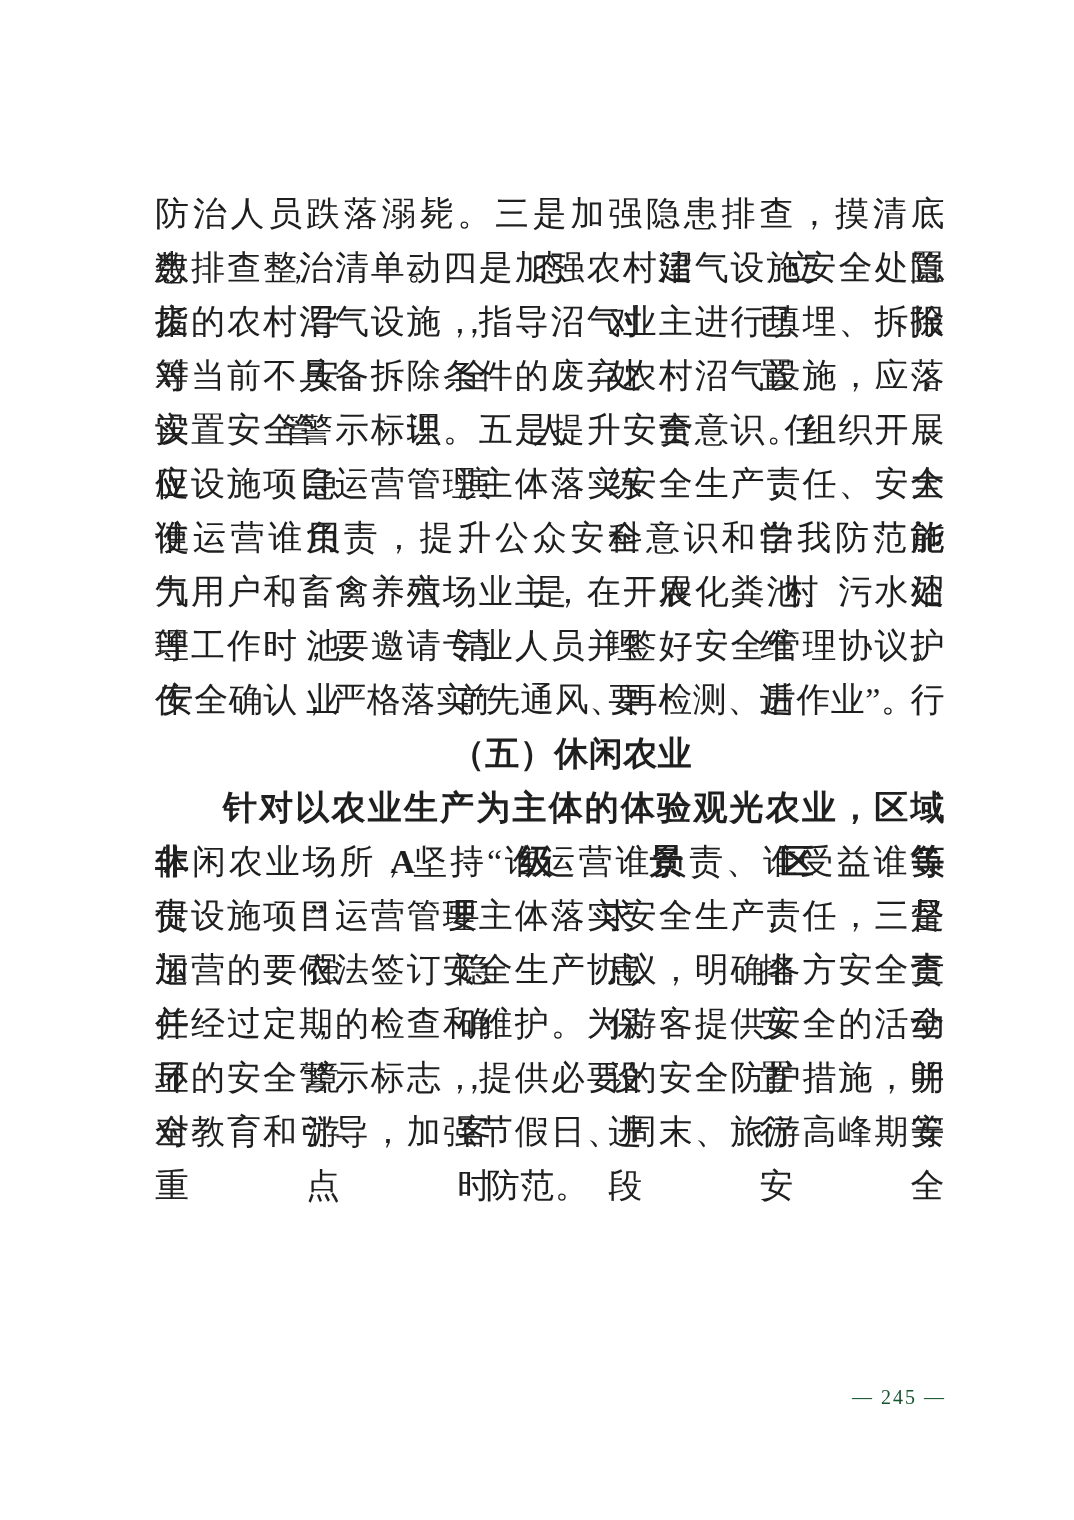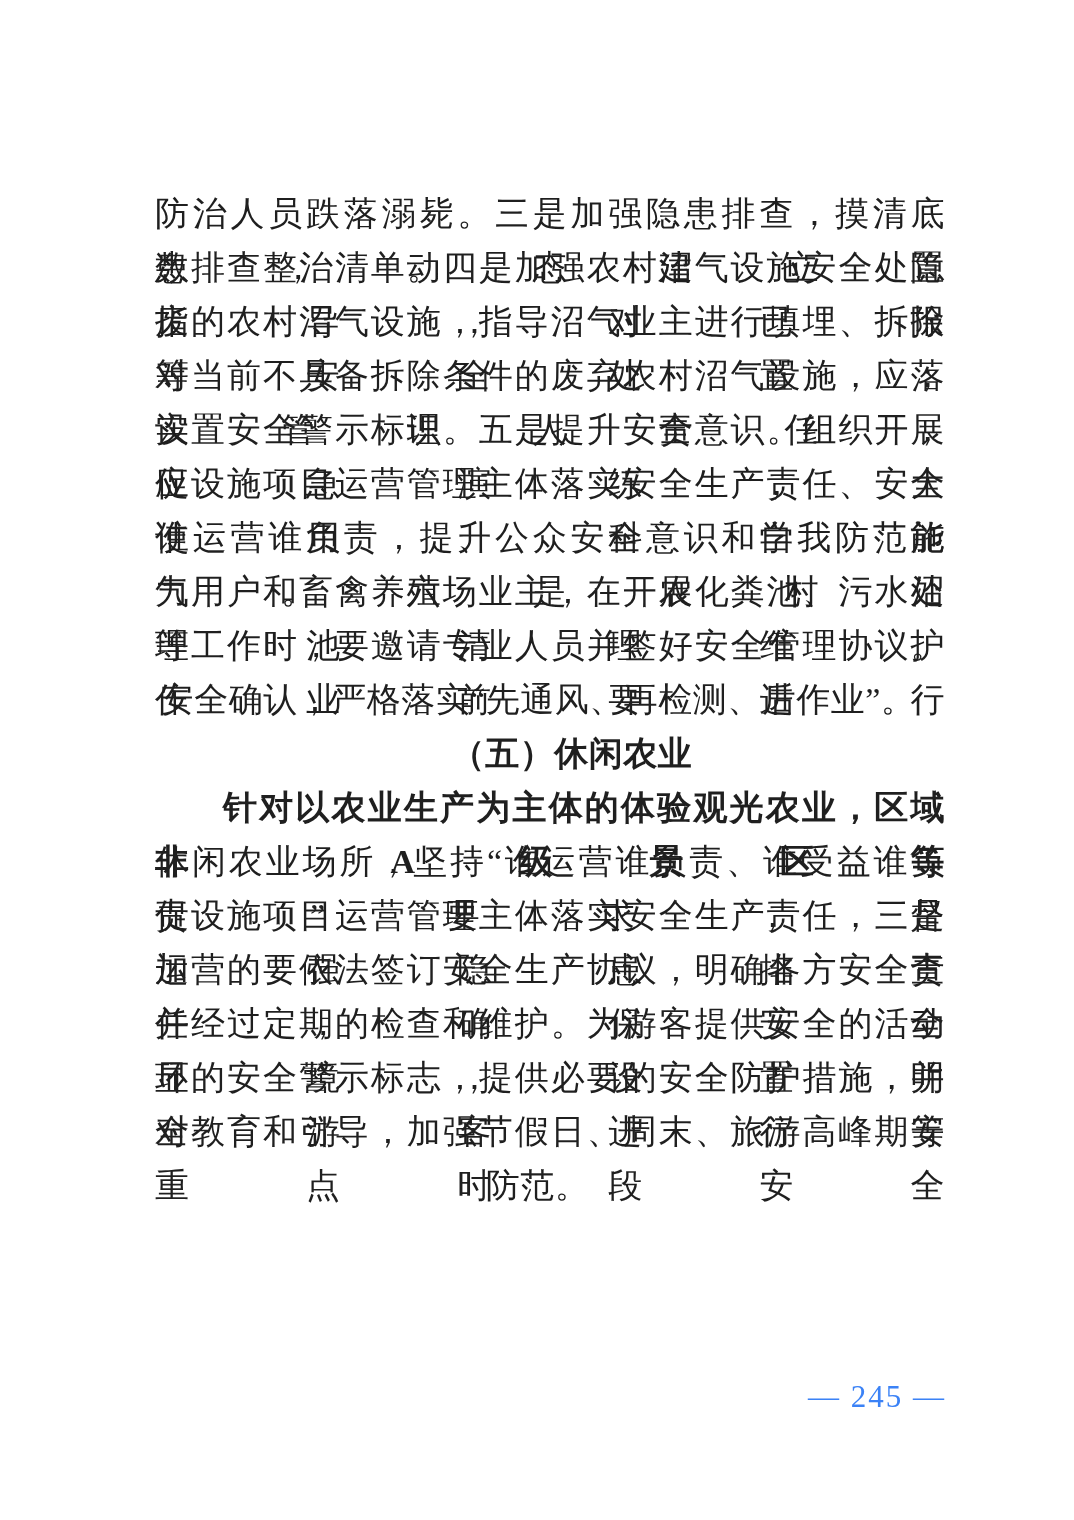--- a/index.html
+++ b/index.html
@@ -44,24 +44,24 @@
   .line.heading {
     font-weight: bold;
     text-indent: 2em;
   }
   .page-footer {
     position: absolute;
     top: 1379px;
     right: 128px;
   }
   .page-number {
-    font-size: 31px;
+    font-size: 20px;
     line-height: 36px;
     letter-spacing: 2px;
-    color: #3b82f6;
+    color: #14532d;
   }
 </style>
 </head>
 <body>
 
 <main class="page">
   <section class="text-block">
       <div class="line justify">防治人员跌落溺毙。三是加强隐患排查，摸清底数，动态建立隐</div>
       <div class="line justify">患排查整治清单。四是加强农村沼气设施安全处置指导，对已报</div>
       <div class="line justify">废的农村沼气设施，指导沼气业主进行填埋、拆除等安全处置；</div>

